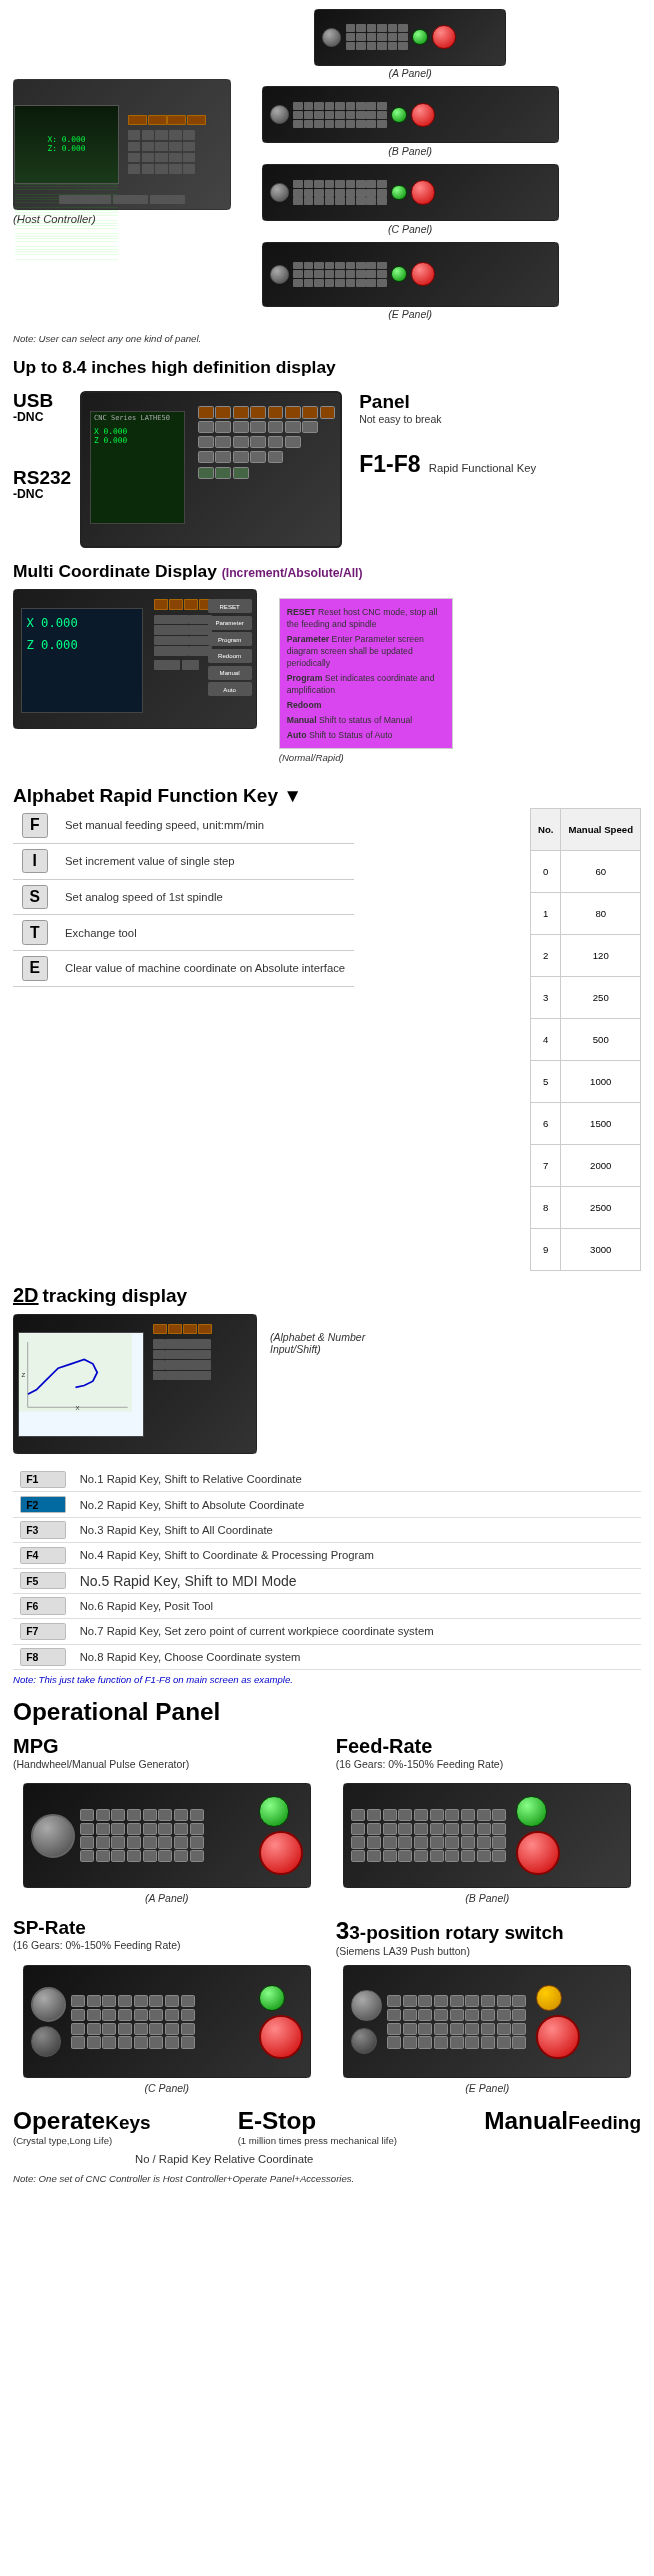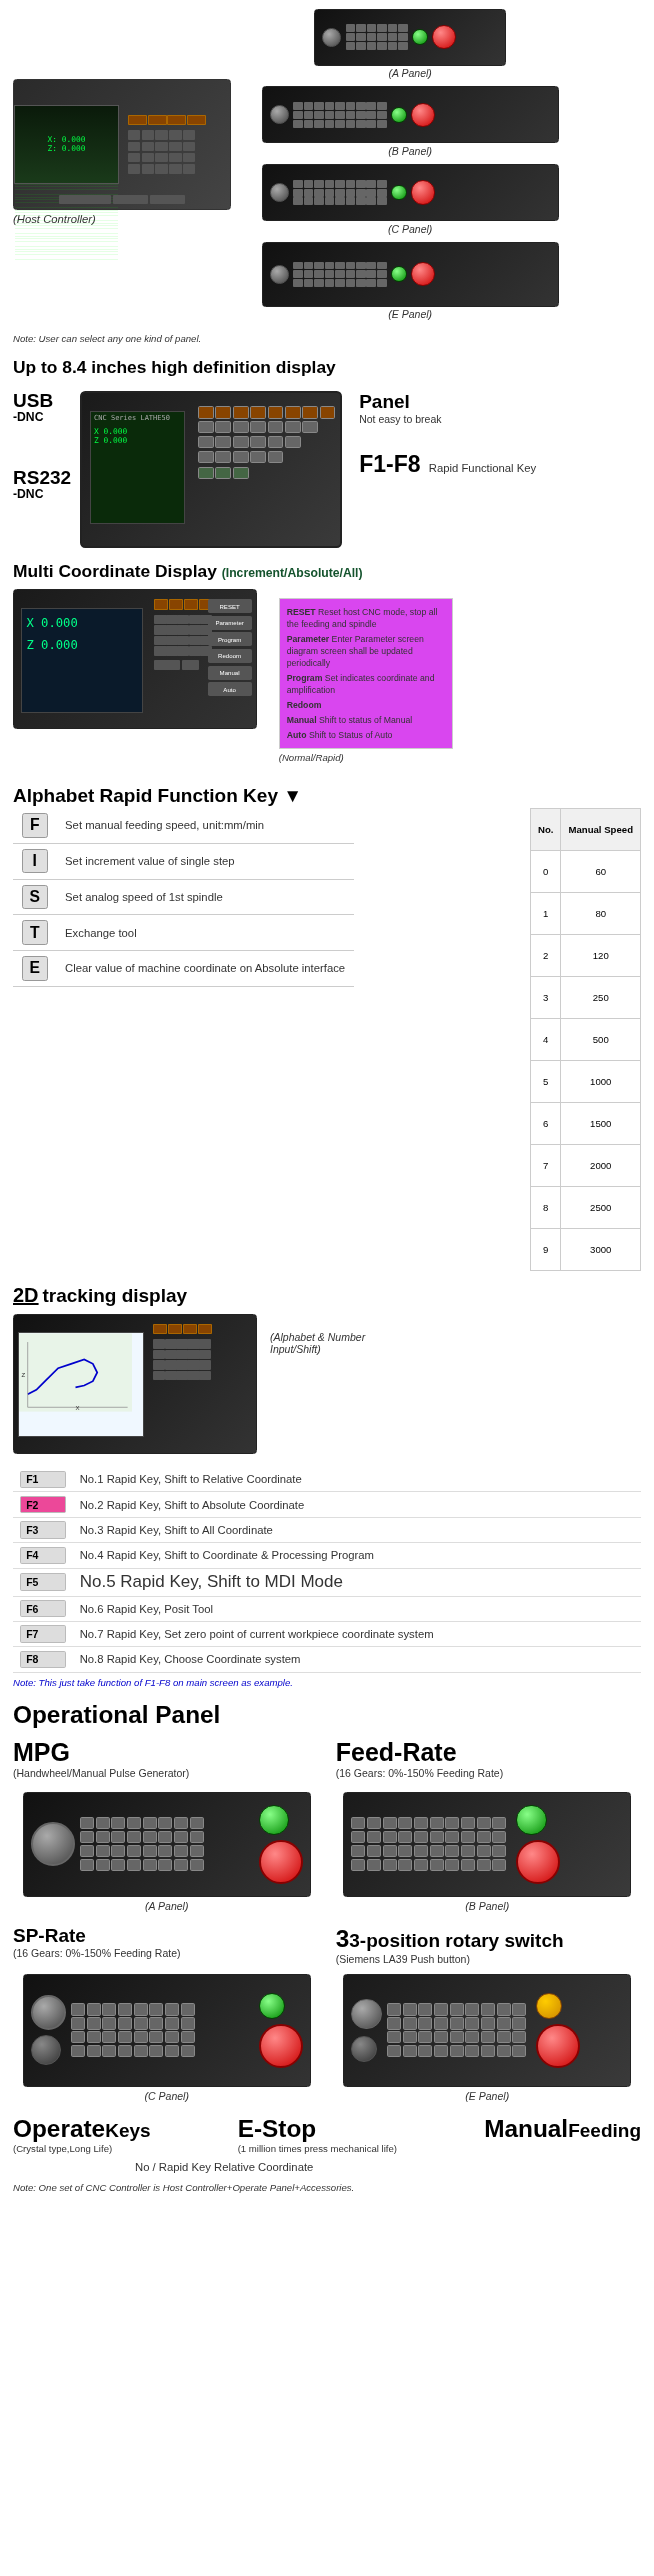--- a/index.html
+++ b/index.html
@@ -368,21 +368,21 @@
       display: flex;
       gap: 17.4px;
       margin-bottom: 13px;
     }
 
     .op-feature-item {
       flex: 1;
     }
 
     .op-feature-title {
-      font-size: 25px;
+      font-size: 20px;
       font-weight: bold;
       color: #000;
     }
 
     .op-feature-sub {
       font-size: 10.5px;
       color: #333;
     }
 
     .op-panels-row {
@@ -860,21 +860,21 @@
       <div style="margin-top:26px;">
         <span style="font-size:23px;font-weight:bold;color:#000;">F1-F8</span>
         <span style="font-size:11.3px;color:#333;margin-left:4.4px;">Rapid Functional Key</span>
       </div>
     </div>
   </div>
 
   <div class="multi-coord-section">
     <div class="multi-coord-title">
       <span>Multi Coordinate Display</span>
-      <span style="font-size:12.2px;color:#14532d;">(Increment/Absolute/All)</span>
+      <span style="font-size:12.2px;color:#701a75;">(Increment/Absolute/All)</span>
     </div>
     <div class="multi-coord-content">
 
       <div class="coord-display-img">
         <div class="coord-screen">
           <div class="coord-value">X    0.000</div>
           <div class="coord-value">Z    0.000</div>
         </div>
         <div style="flex:1;display:flex;flex-direction:column;gap:1.7px;padding:8.7px 4.4px;">
           <div class="fkeys-row">
@@ -1095,41 +1095,41 @@
     <table class="f1f8-table">
       <tbody id="f1f8-tbody">
           <tr>
     <td style="padding:3.5px 7px;">
       <div style="background:#ddd;border:0.9px solid #bbb;font-weight:bold;padding:1.7px 5.2px;border-radius:1.7px;font-size:10.5px;white-space:nowrap;">F1</div>
     </td>
     <td style="font-size:11.3px;color:#333;padding:3.5px 7px;">No.1 Rapid Key, Shift to Relative Coordinate</td>
   </tr>
           <tr>
     <td style="padding:3.5px 7px;">
-      <div style="background:#ec4899;border:0.9px solid #bbb;font-weight:bold;padding:1.7px 5.2px;border-radius:1.7px;font-size:10.5px;white-space:nowrap;">F2</div>
+      <div style="background:#0369a1;border:0.9px solid #bbb;font-weight:bold;padding:1.7px 5.2px;border-radius:1.7px;font-size:10.5px;white-space:nowrap;">F2</div>
     </td>
     <td style="font-size:11.3px;color:#333;padding:3.5px 7px;">No.2 Rapid Key, Shift to Absolute Coordinate</td>
   </tr>
           <tr>
     <td style="padding:3.5px 7px;">
       <div style="background:#ddd;border:0.9px solid #bbb;font-weight:bold;padding:1.7px 5.2px;border-radius:1.7px;font-size:10.5px;white-space:nowrap;">F3</div>
     </td>
     <td style="font-size:11.3px;color:#333;padding:3.5px 7px;">No.3 Rapid Key, Shift to All Coordinate</td>
   </tr>
           <tr>
     <td style="padding:3.5px 7px;">
       <div style="background:#ddd;border:0.9px solid #bbb;font-weight:bold;padding:1.7px 5.2px;border-radius:1.7px;font-size:10.5px;white-space:nowrap;">F4</div>
     </td>
     <td style="font-size:11.3px;color:#333;padding:3.5px 7px;">No.4 Rapid Key, Shift to Coordinate &amp; Processing Program</td>
   </tr>
           <tr>
     <td style="padding:3.5px 7px;">
       <div style="background:#ddd;border:0.9px solid #bbb;font-weight:bold;padding:1.7px 5.2px;border-radius:1.7px;font-size:10.5px;white-space:nowrap;">F5</div>
     </td>
-    <td style="font-size:17px;color:#333;padding:3.5px 7px;">No.5 Rapid Key, Shift to MDI Mode</td>
+    <td style="font-size:14px;color:#333;padding:3.5px 7px;">No.5 Rapid Key, Shift to MDI Mode</td>
   </tr>
           <tr>
     <td style="padding:3.5px 7px;">
       <div style="background:#ddd;border:0.9px solid #bbb;font-weight:bold;padding:1.7px 5.2px;border-radius:1.7px;font-size:10.5px;white-space:nowrap;">F6</div>
     </td>
     <td style="font-size:11.3px;color:#333;padding:3.5px 7px;">No.6 Rapid Key, Posit Tool</td>
   </tr>
           <tr>
     <td style="padding:3.5px 7px;">
       <div style="background:#ddd;border:0.9px solid #bbb;font-weight:bold;padding:1.7px 5.2px;border-radius:1.7px;font-size:10.5px;white-space:nowrap;">F7</div>

